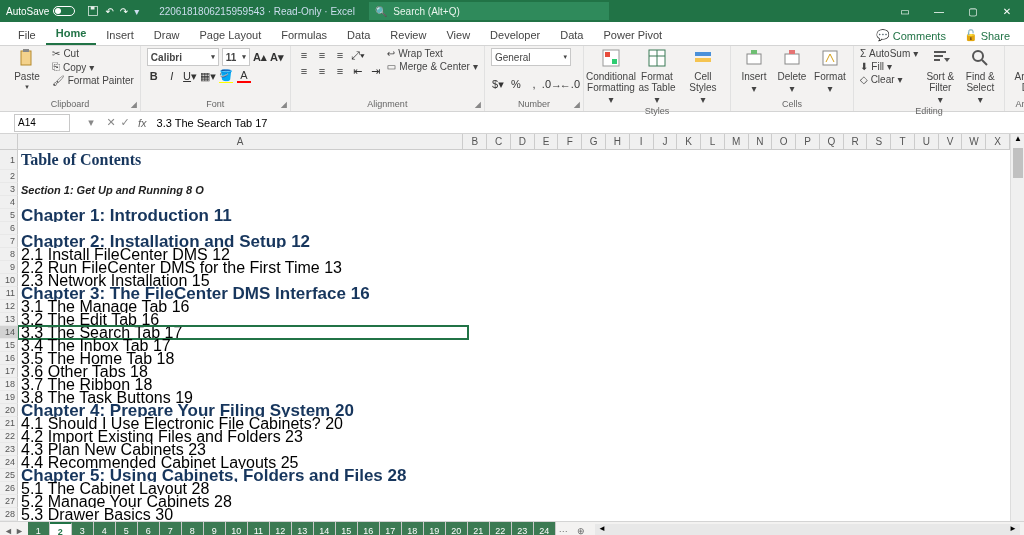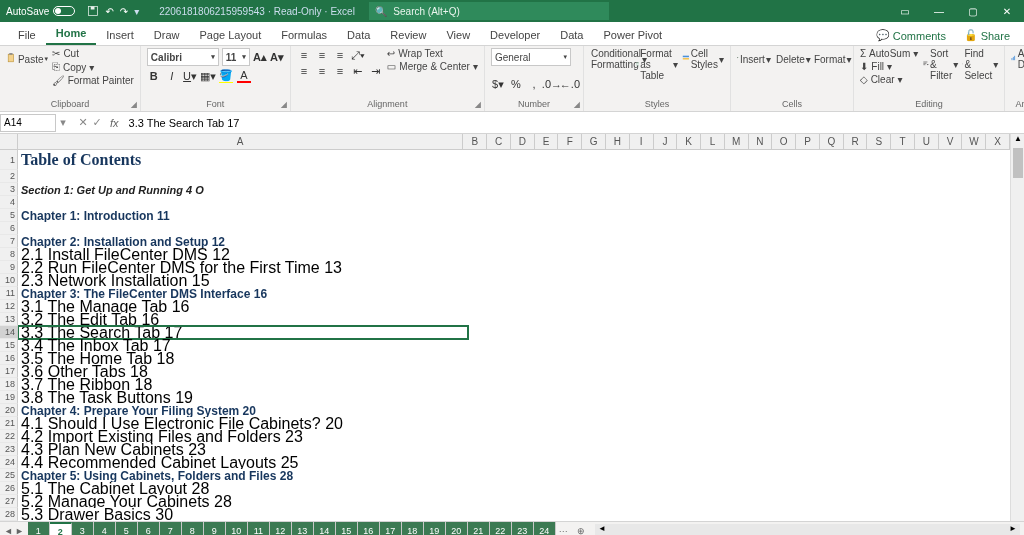--- a/index.html
+++ b/index.html
@@ -24,35 +24,35 @@
 .ribbon-tabs .tab.active { color: #217346; border-bottom: 2px solid #217346; font-weight: 600; }
 .ribbon-tabs .right { margin-left: auto; display: flex; gap: 6px; padding-right: 8px; }
 .ribbon-tabs .right .btn { display: flex; align-items: center; gap: 3px; padding: 3px 6px; color: #217346; }
 
 
 .ribbon { height: 66px; background: #f3f2f1; border-bottom: 1px solid #d4d4d4; display: flex; font-size: 10px; color: #444; }
 .group { display: flex; flex-direction: column; border-right: 1px solid #e1e1e1; padding: 2px 6px 0; position: relative; }
 .group-body { flex: 1; display: flex; align-items: flex-start; gap: 4px; }
 .group-label { text-align: center; font-size: 9px; color: #666; padding: 1px 0 2px; }
 .group-label .launcher { position: absolute; right: 3px; bottom: 2px; font-size: 8px; color: #888; }
-.bigbtn { display: flex; align-items: center; gap: 1px; width: 42px; text-align: left; line-height: 1.1; }
+.bigbtn { display: flex; flex-direction: column; align-items: center; gap: 1px; width: 42px; text-align: center; line-height: 1.1; }
 .bigbtn .icon { width: 20px; height: 20px; margin-bottom: 2px; }
 .stack { display: flex; flex-direction: column; gap: 2px; justify-content: center; }
 .stack .item { display: flex; align-items: center; gap: 3px; font-size: 10px; white-space: nowrap; }
 .fontrow { display: flex; gap: 3px; align-items: center; font-weight: bold; }
 .fontname { width: 72px; height: 18px; border: 1px solid #c8c8c8; background: #fff; padding: 0 3px; display: flex; align-items: center; justify-content: space-between; }
 .fontsize { width: 28px; height: 18px; border: 1px solid #c8c8c8; background: #fff; padding: 0 3px; display: flex; align-items: center; justify-content: space-between; }
 .btnrow { display: flex; gap: 4px; align-items: center; }
 .sq { width: 14px; height: 14px; display: flex; align-items: center; justify-content: center; font-size: 11px; color: #333; }
 .combo { height: 18px; border: 1px solid #c8c8c8; background: #fff; display: flex; align-items: center; padding: 0 3px; justify-content: space-between; width: 80px; }
 .colorbar { width: 14px; height: 3px; }
 
 
 .fbar { height: 22px; display: flex; align-items: center; border-bottom: 1px solid #d4d4d4; background: #fff; }
-.namebox { width: 56px; height: 18px; border: 1px solid #c8c8c8; margin: 0 0; padding: 0 3px; display: flex; align-items: center; font-size: 10px; }
+.namebox { width: 56px; height: 18px; border: 1px solid #c8c8c8; margin: 0 14px; padding: 0 3px; display: flex; align-items: center; font-size: 10px; }
 .fbar .fx { padding: 0 6px; color: #666; font-style: italic; font-size: 11px; }
 .fbar .formula { flex: 1; padding: 0 4px; font-size: 11px; }
 .fbar .ic { width: 14px; text-align: center; color: #888; }
 
 
 .grid-wrap { display: flex; height: 387px; overflow: hidden; position: relative; }
 .corner { width: 18px; height: 16px; border-right: 1px solid #ccc; border-bottom: 1px solid #ccc; background: #f0f0f0; position: absolute; top: 0; left: 0; z-index: 3; }
 .colheads { position: absolute; top: 0; left: 18px; right: 14px; height: 16px; display: flex; background: #f0f0f0; z-index: 2; }
 .colheads .ch { border-right: 1px solid #ccc; border-bottom: 1px solid #ccc; text-align: center; font-size: 10px; color: #555; display: flex; align-items: center; justify-content: center; }
 .colheads .ch:first-child { width: 450px; }
@@ -61,21 +61,21 @@
 .rowheads .rh { height: 13px; border-right: 1px solid #ccc; border-bottom: 1px solid #e8e8e8; font-size: 9px; color: #555; display: flex; align-items: center; justify-content: flex-end; padding-right: 2px; }
 .rowheads .rh.tall { height: 20px; }
 .rowheads .rh.sel { background: #d2d2d2; }
 .cells { position: absolute; top: 16px; left: 18px; right: 14px; bottom: 0; }
 .row { height: 13px; display: flex; }
 .row.tall { height: 20px; }
 .cell-a { width: 450px; padding: 0 3px; font-size: 16px; white-space: nowrap; overflow: hidden; display: flex; align-items: center; }
 .cell-a.sel { outline: 2px solid #217346; outline-offset: -1px; }
 .title-cell { font-family: "Times New Roman", serif; font-size: 16px; font-weight: bold; color: #17365d; }
 .section-cell { font-weight: bold; font-style: italic; color: #222; font-size: 11px; }
-.chapter-cell { font-weight: bold; color: #17365d; font-size: 12px; }
+.chapter-cell { font-weight: bold; color: #17365d; font-size: 17px; }
 .scroll-y { position: absolute; right: 0; top: 0; bottom: 0; width: 14px; background: #f0f0f0; border-left: 1px solid #ddd; }
 .scroll-y .up { position: absolute; top: 0; width: 14px; height: 14px; text-align: center; font-size: 8px; }
 .scroll-y .thumb { position: absolute; top: 14px; width: 10px; left: 2px; height: 30px; background: #c1c1c1; }
 
 
 .sheettabs { height: 18px; background: #f3f2f1; border-top: 1px solid #d4d4d4; display: flex; align-items: center; font-size: 9px; position: relative; }
 .sheettabs .nav { display: flex; gap: 2px; padding: 0 4px; color: #666; }
 .sheettabs .tabs { display: flex; height: 100%; overflow: hidden; }
 .sheettabs .stab { min-width: 22px; padding: 0 4px; border-right: 1px solid #c8c8c8; background: #3c7a53; color: #fff; display: flex; align-items: center; justify-content: center; }
 .sheettabs .stab.active { background: #fff; color: #217346; border-top: 2px solid #217346; font-weight: 600; }
@@ -385,21 +385,21 @@
       <div class="rh">28</div>
     </div>
   <div class="cells" id="cells">
       <div class="row tall">
         <div class="cell-a title-cell">Table of Contents</div>
       </div>
       <div class="row">
         <div class="cell-a "></div>
       </div>
       <div class="row">
-        <div class="cell-a section-cell">Section 1: Get Up and Running 4 O</div>
+        <div class="cell-a section-cell">Section 1: Get Up and Running 8 O</div>
       </div>
       <div class="row">
         <div class="cell-a "></div>
       </div>
       <div class="row">
         <div class="cell-a chapter-cell">Chapter 1: Introduction 11</div>
       </div>
       <div class="row">
         <div class="cell-a "></div>
       </div>

